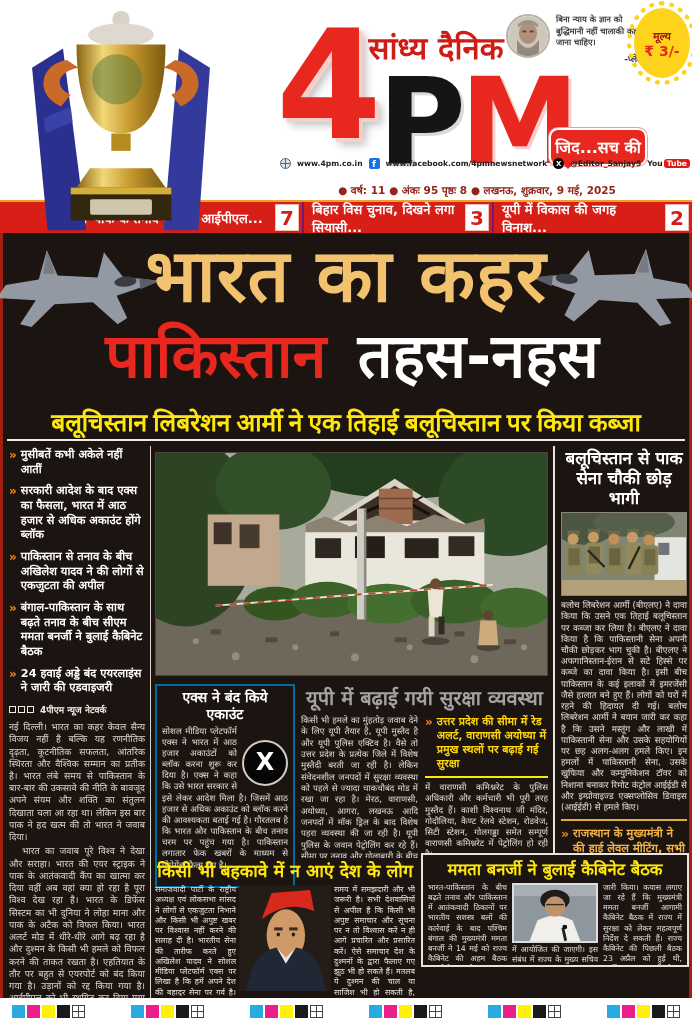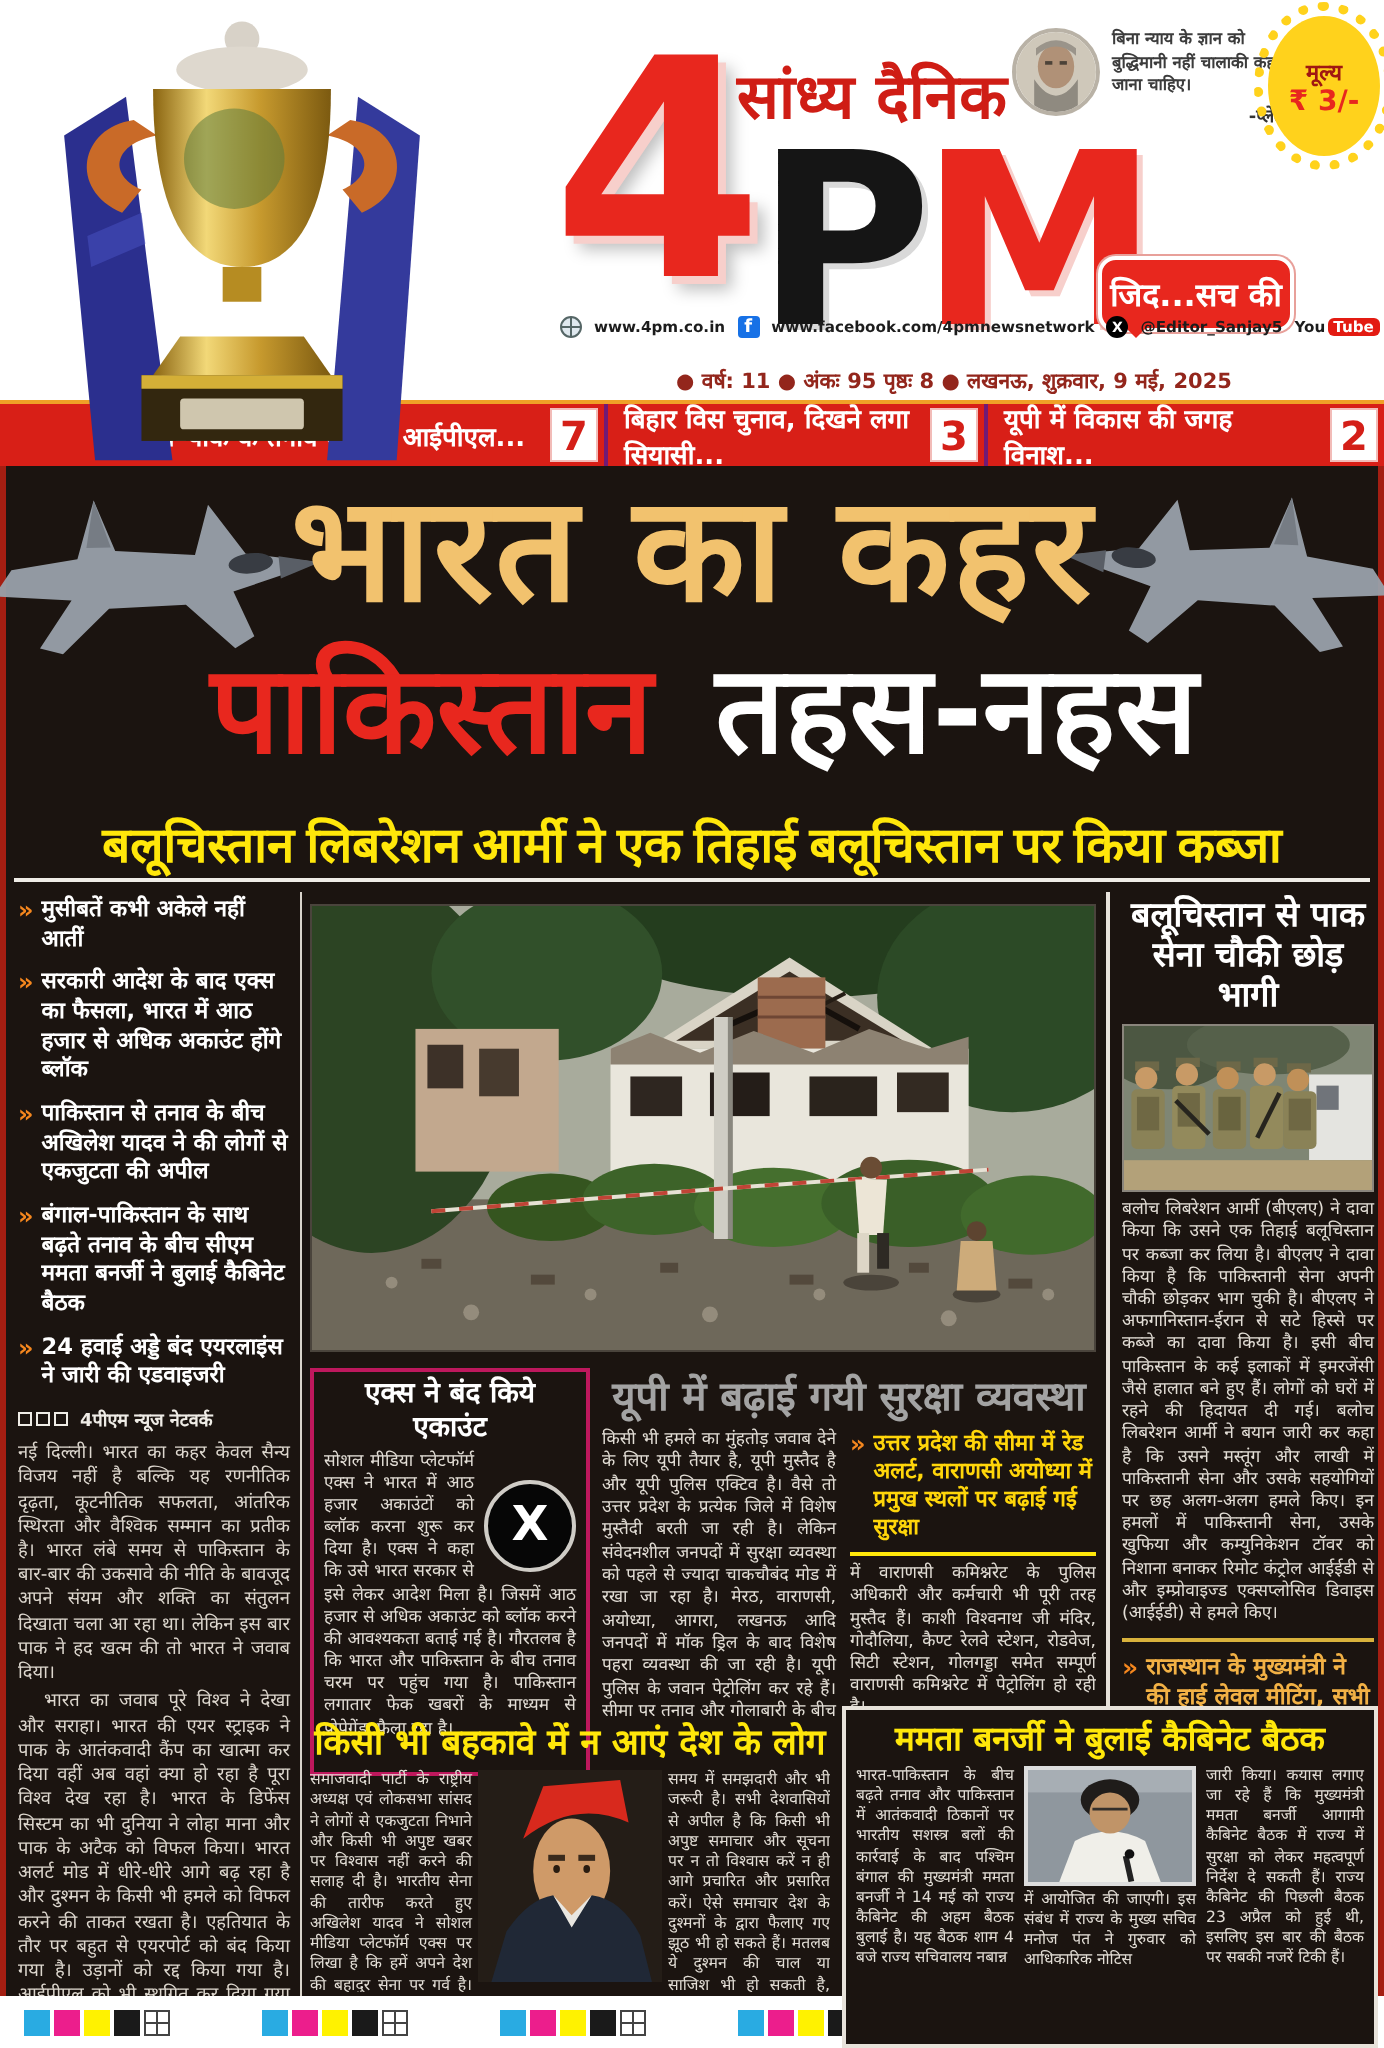--- a/index.html
+++ b/index.html
@@ -77,21 +77,21 @@
   .bullet .bt { color:#fff; font-weight:700; font-size:11.3px; line-height:1.3; }
   .network { display:flex; align-items:center; margin:4px 0 5px; }
   .sq { width:7px; height:7px; border:1.5px solid #efece6; margin-right:2px; }
   .network .nt { color:#efece6; font-size:9px; font-weight:700; margin-left:4px; }
   .leftcol p { color:#ddd7ce; font-size:9.2px; line-height:1.33; text-align:justify; }
   .leftcol p.ind { text-indent:13px; margin-top:2px; }
   
   .mainphoto { position:absolute; left:152px; top:219px; width:393px; height:224px; z-index:2;
     border:1px solid #4a443c; }
   
-  .xbox { position:absolute; left:152px; top:451px; width:140px; height:204px; border:2px solid #be185d;
+  .xbox { position:absolute; left:152px; top:451px; width:140px; height:204px; border:2px solid #0369a1;
     padding:3px 5px; overflow:hidden; z-index:2; }
   .xbox h3 { color:#fff; font-size:14px; line-height:1.2; font-weight:800; text-align:center; margin-bottom:3px; }
   .xlogo { float:right; width:46px; height:46px; border-radius:50%; background:#060606;
     border:2px solid #cfccc6; color:#fff; font-weight:800; font-size:24px; display:flex; align-items:center;
     justify-content:center; margin:14px 0 3px 5px; }
   .xbox .body { color:#e3ded6; font-size:8.6px; line-height:1.3; text-align:justify; }
   
   .upsec { position:absolute; left:298px; top:451px; width:247px; height:174px; overflow:hidden; z-index:2; }
   .upsec h3 { color:#a3a3a3; font-size:20px; font-weight:800; text-align:center; margin-bottom:4px; }
   .uprow { display:flex; }
@@ -112,21 +112,21 @@
   .rbullet { display:flex; }
   .rbullet .mk { color:#f5871e; font-weight:800; font-size:12.5px; margin-right:4px; }
   .rbullet .bt { color:#f2b145; font-weight:800; font-size:11.4px; line-height:1.3; }
   
   .akh { position:absolute; left:152px; top:625px; width:260px; height:138px; overflow:hidden; z-index:2;}
   .akh h3 { color:#ffe70a; font-size:17.5px; font-weight:800; text-align:center; margin-bottom:3px; }
   .akhrow { display:flex; }
   .akhrow .tcol { flex:1; color:#e3ded6; font-size:7.9px; line-height:1.3; text-align:justify; }
   .akhphoto { width:92px; height:106px; flex:none; margin:0 3px; }
   
-  .mam { position:absolute; left:418px; top:620px; width:268px; height:171px; border:2px solid #e7e2da;
+  .mam { position:absolute; left:418px; top:620px; width:268px; height:114px; border:2px solid #e7e2da;
     background:#1b1410; padding:2px 5px; overflow:hidden; z-index:3; }
   .mam h3 { color:#ffe70a; font-size:16.5px; font-weight:800; text-align:center; margin-bottom:3px; }
   .mamrow { display:flex; gap:5px; }
   .mamrow .tcol { flex:1; color:#e3ded6; font-size:7.8px; line-height:1.3; text-align:justify; }
   .mamc2 { width:86px; flex:none; }
   .mamphoto { width:86px; height:60px; border:2px solid #ddd; display:block; margin-bottom:2px; }
   
   .marks { position:absolute; left:0; top:998px; width:692px; height:26px; background:#fff;
     display:flex; justify-content:space-between; align-items:center; padding:0 12px; }
   .mgroup { display:flex; gap:2px; align-items:center; }

